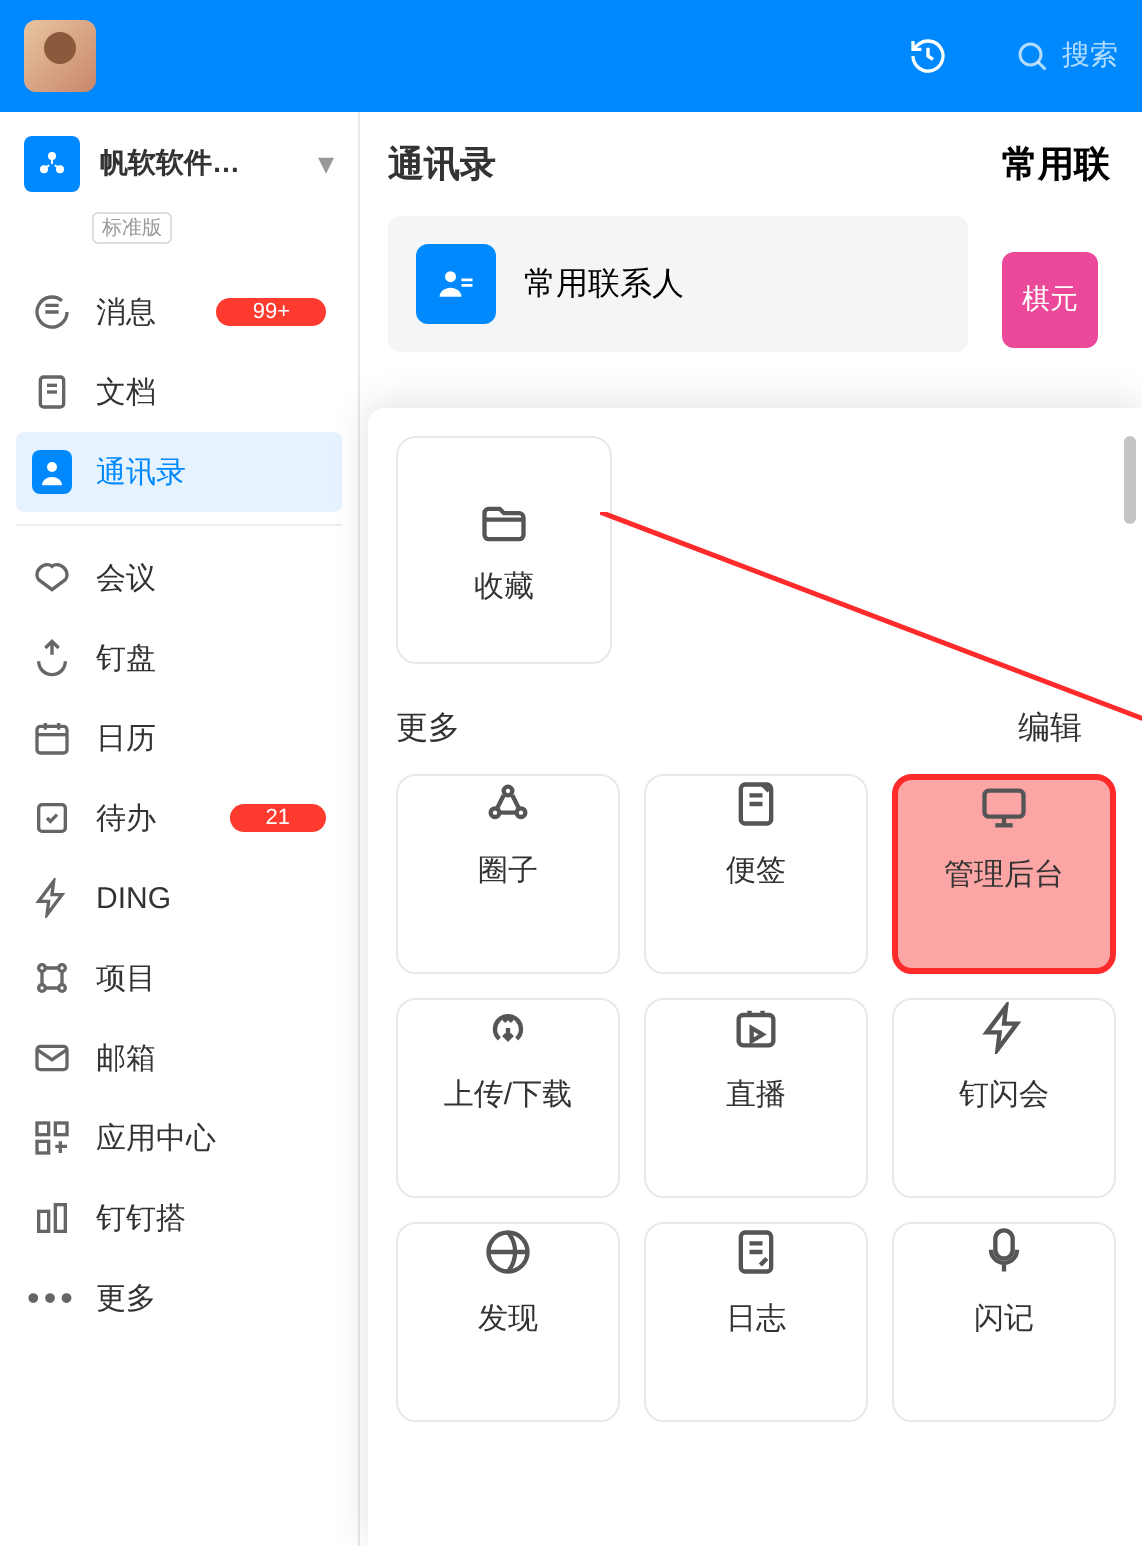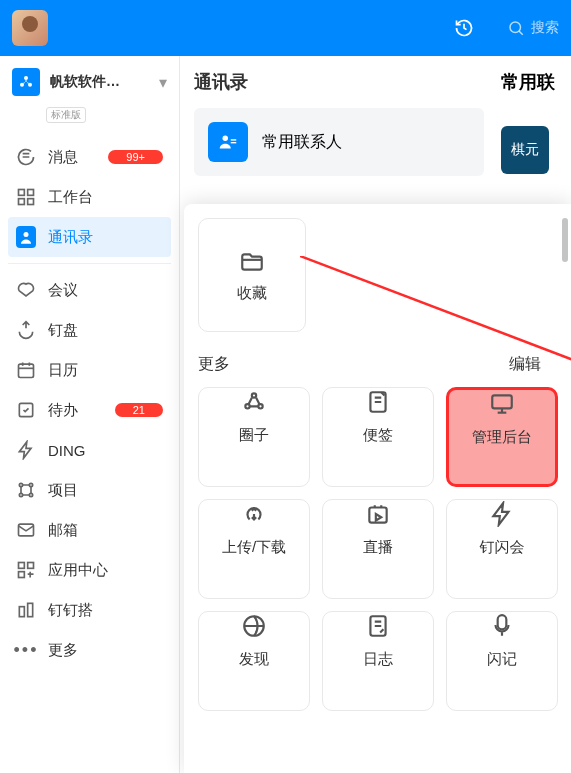--- a/index.html
+++ b/index.html
@@ -24,21 +24,21 @@
     .nav-item.active .icon-contacts { background:#0089ff; border-radius:4px; color:#fff; width:22px; height:22px; }
     .nav-badge { position: absolute; right: 8px; background: #ff3b30; color:#fff; font-size: 11px; border-radius: 10px; padding: 1px 18px; min-width: 18px; text-align:center; }
     .nav-sep { height: 1px; background: #eee; margin: 6px 0; }
     .content { flex: 1; position: relative; background: #fff; overflow: hidden; }
     .content-inner { padding: 14px 0 0 14px; }
     .section-title { font-size: 18px; font-weight: 600; color: #333; margin-bottom: 14px; }
     .contact-row { display: flex; align-items: center; gap: 14px; background: #f3f5f7; border-radius: 6px; padding: 14px; width: 290px; }
     .contact-icon { width: 40px; height: 40px; border-radius: 6px; background: #0089ff; display:flex; align-items:center; justify-content:center; color:#fff; }
     .right-col { position: absolute; right: 0; top: 14px; width: 70px; }
     .right-title { font-size: 18px; font-weight: 600; margin-bottom: 32px; }
-    .right-box { width: 48px; height: 48px; border-radius: 6px; background:#0c4a6e; color:#fff; display:flex; align-items:center; justify-content:center; font-size:14px; }
+    .right-box { width: 48px; height: 48px; border-radius: 6px; background:#ec4899; color:#fff; display:flex; align-items:center; justify-content:center; font-size:14px; }
     .popup { position: absolute; left: 184px; top: 204px; width: 387px; height: 569px; background: #fff; border-radius: 8px 0 0 0; box-shadow: 0 -2px 20px rgba(0,0,0,0.12); padding: 14px 14px 14px 14px; }
     .scroll-ind { position: absolute; right: 3px; top: 14px; width: 6px; height: 44px; background: #c4c4c4; border-radius: 3px; }
     .fav-card { width: 108px; height: 114px; border: 1px solid #e8e8e8; border-radius: 10px; display:flex; flex-direction:column; align-items:center; justify-content:center; gap:8px; }
     .more-row { display: flex; align-items: center; justify-content: space-between; margin: 22px 0 12px; padding-right: 16px; }
     .more-label { font-size: 16px; color: #333; }
     .edit-label { font-size: 16px; color: #333; }
     .grid { display: grid; grid-template-columns: repeat(3, 112px); gap: 12px; }
     .tile { height: 100px; border: 1px solid #e8e8e8; border-radius: 10px; display:flex; flex-direction:column; align-items:center; gap:10px; cursor:pointer; background:#fff; }
     .tile.highlight { background: #fca5a5; border: 3px solid #ff2a2a; }
     .tile-icon { width: 28px; height: 28px; color: #555; display:flex; align-items:center; justify-content:center; }
@@ -90,27 +90,26 @@
               <path d="M21 12a9 9 0 1 1-3-6.7"></path>
               <path d="M8 12h8M8 8h8"></path>
             </svg>
           </span>
           <span>消息</span>
           <span class="nav-badge">99+</span>
         </div>
         <div class="nav-item">
           <span class="icon">
             <svg viewBox="0 0 24 24" width="20" height="20" fill="none" stroke="currentColor" stroke-width="2">
-              <rect x="3" y="3" width="7" height="7"></rect>
-              <rect x="14" y="3" width="7" height="7"></rect>
-              <rect x="3" y="14" width="7" height="7"></rect>
-              <rect x="14" y="14" width="7" height="7"></rect>
-            </svg>
-          </span>
-          <span>工作台</span>
+              <rect x="5" y="3" width="14" height="18" rx="2"></rect>
+              <line x1="9" y1="8" x2="15" y2="8"></line>
+              <line x1="9" y1="12" x2="15" y2="12"></line>
+            </svg>
+          </span>
+          <span>文档</span>
         </div>
         <div class="nav-item active">
           <span class="icon">
             <svg class="icon-contacts" viewBox="0 0 24 24" width="20" height="20" fill="currentColor">
               <circle cx="12" cy="9" r="3"></circle>
               <path d="M6 20c0-3 3-5 6-5s6 2 6 5"></path>
             </svg>
           </span>
           <span>通讯录</span>
         </div>

